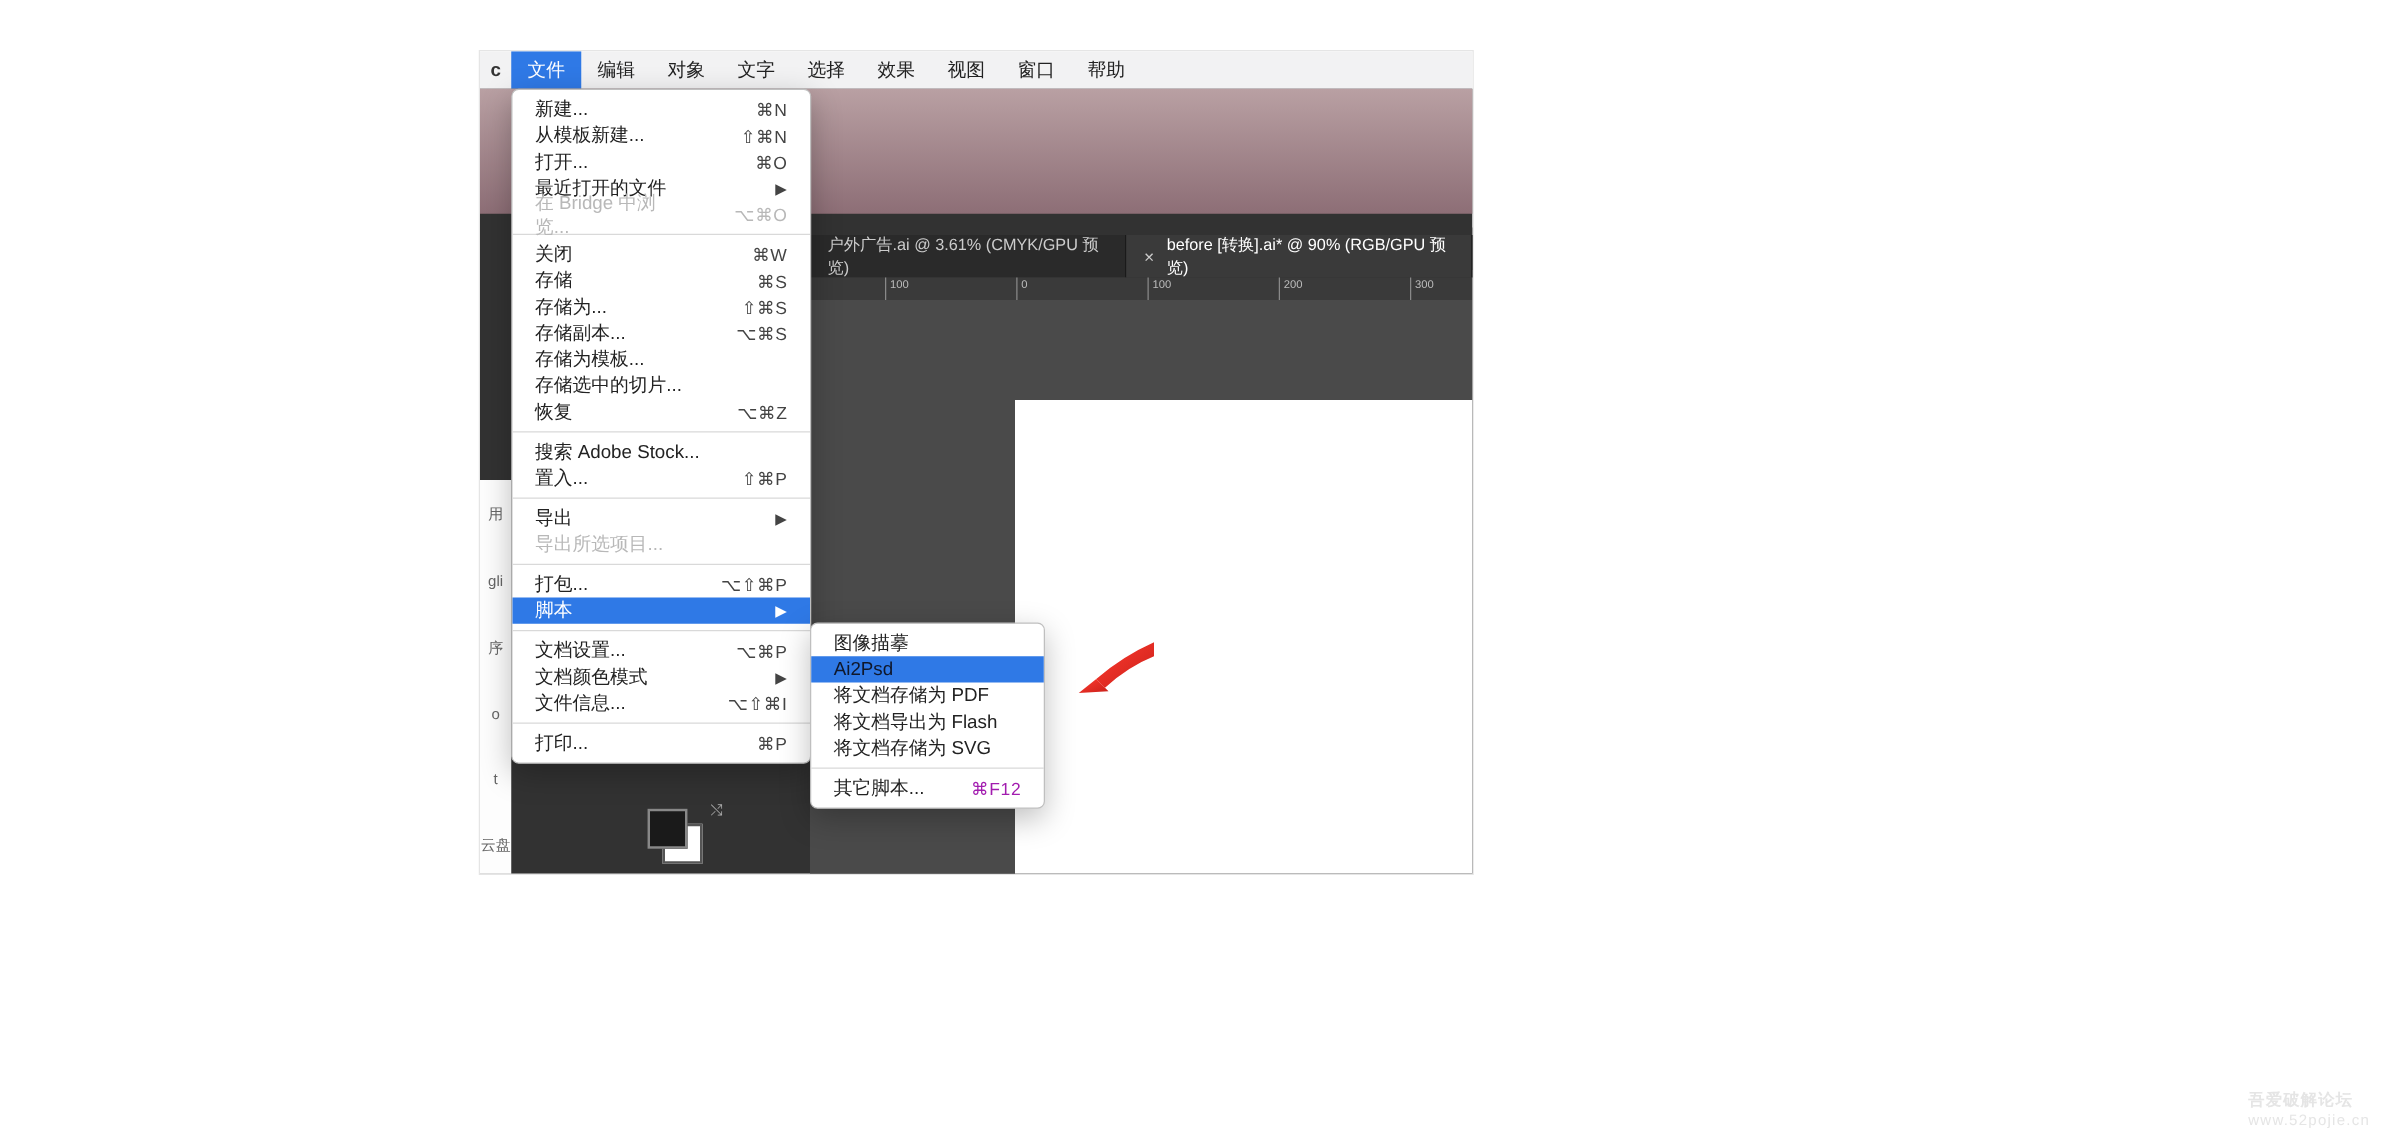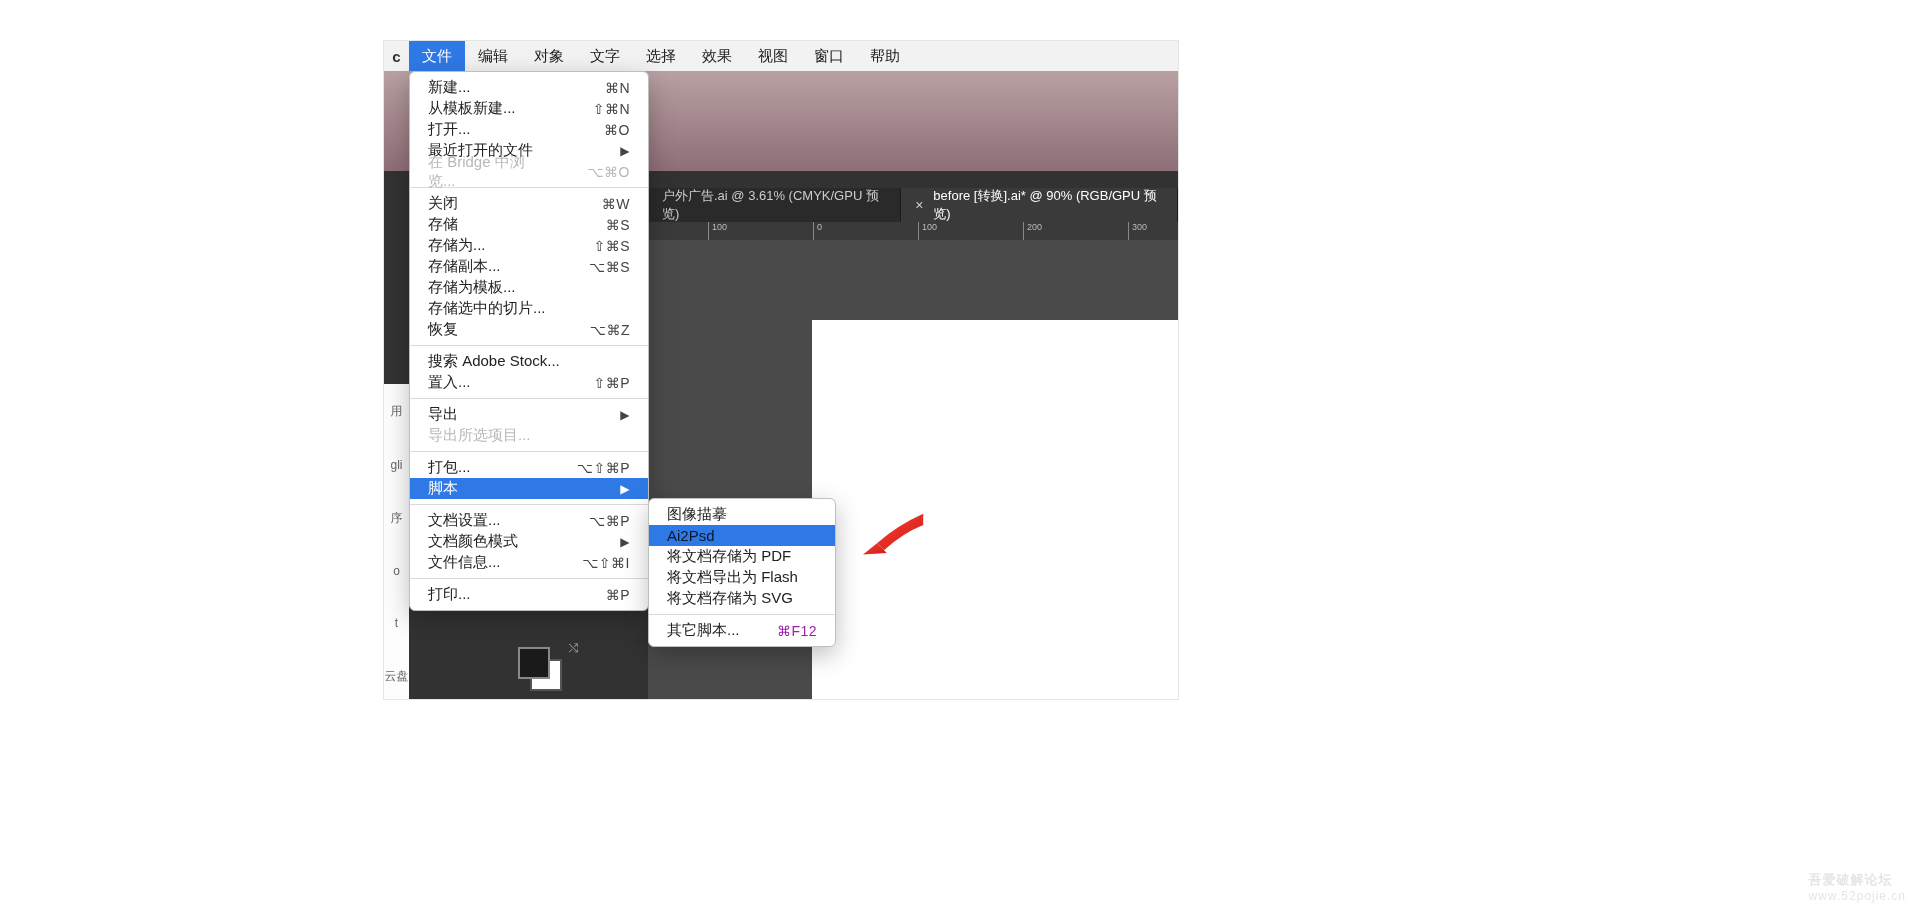--- a/index.html
+++ b/index.html
@@ -66,21 +66,21 @@
   .car-strip { position:absolute; left:10px; top:70px; width:250px; height:6px; background:#d86a3e; border-radius:3px; }
   .car-tail { position:absolute; left:4px; top:56px; width:22px; height:12px; background:#e25b4a; border-radius:4px; }
   .car-door { position:absolute; left:126px; top:62px; width:3px; height:36px; background:#d86a3e; }
   .car-handle { position:absolute; left:134px; top:60px; width:16px; height:5px; background:#d86a3e; border-radius:3px; }
   .car-shadow { position:absolute; left:14px; top:108px; width:252px; height:16px; background:#e8e8e8; border-radius:50%; z-index:-1; }
   .wheel { position:absolute; top:78px; width:54px; height:54px; background:#3b3b3b; border-radius:50%; display:flex; align-items:center; justify-content:center; }
   .wheel::after { content:""; width:26px; height:26px; background:#e8e8e8; border-radius:50%; }
   .wheel.front { left:192px; }
   .wheel.rear { left:34px; }
 
-  .watermark { position:absolute; right:14px; bottom:4px; color:#e5e5e5; font-size:12px; letter-spacing:1px;margin-top:44px; }
+  .watermark { position:absolute; right:24px; bottom:4px; color:#e5e5e5; font-size:12px; letter-spacing:1px;margin-top:44px; }
   .watermark .top { font-size:13px; font-weight:600; }
 </style>
 </head>
 <body>
 
 <div class="car">
   <div class="car-shadow"></div>
   <div class="car-cabin"></div>
   <div class="car-window"></div>
   <div class="car-pillar"></div>

